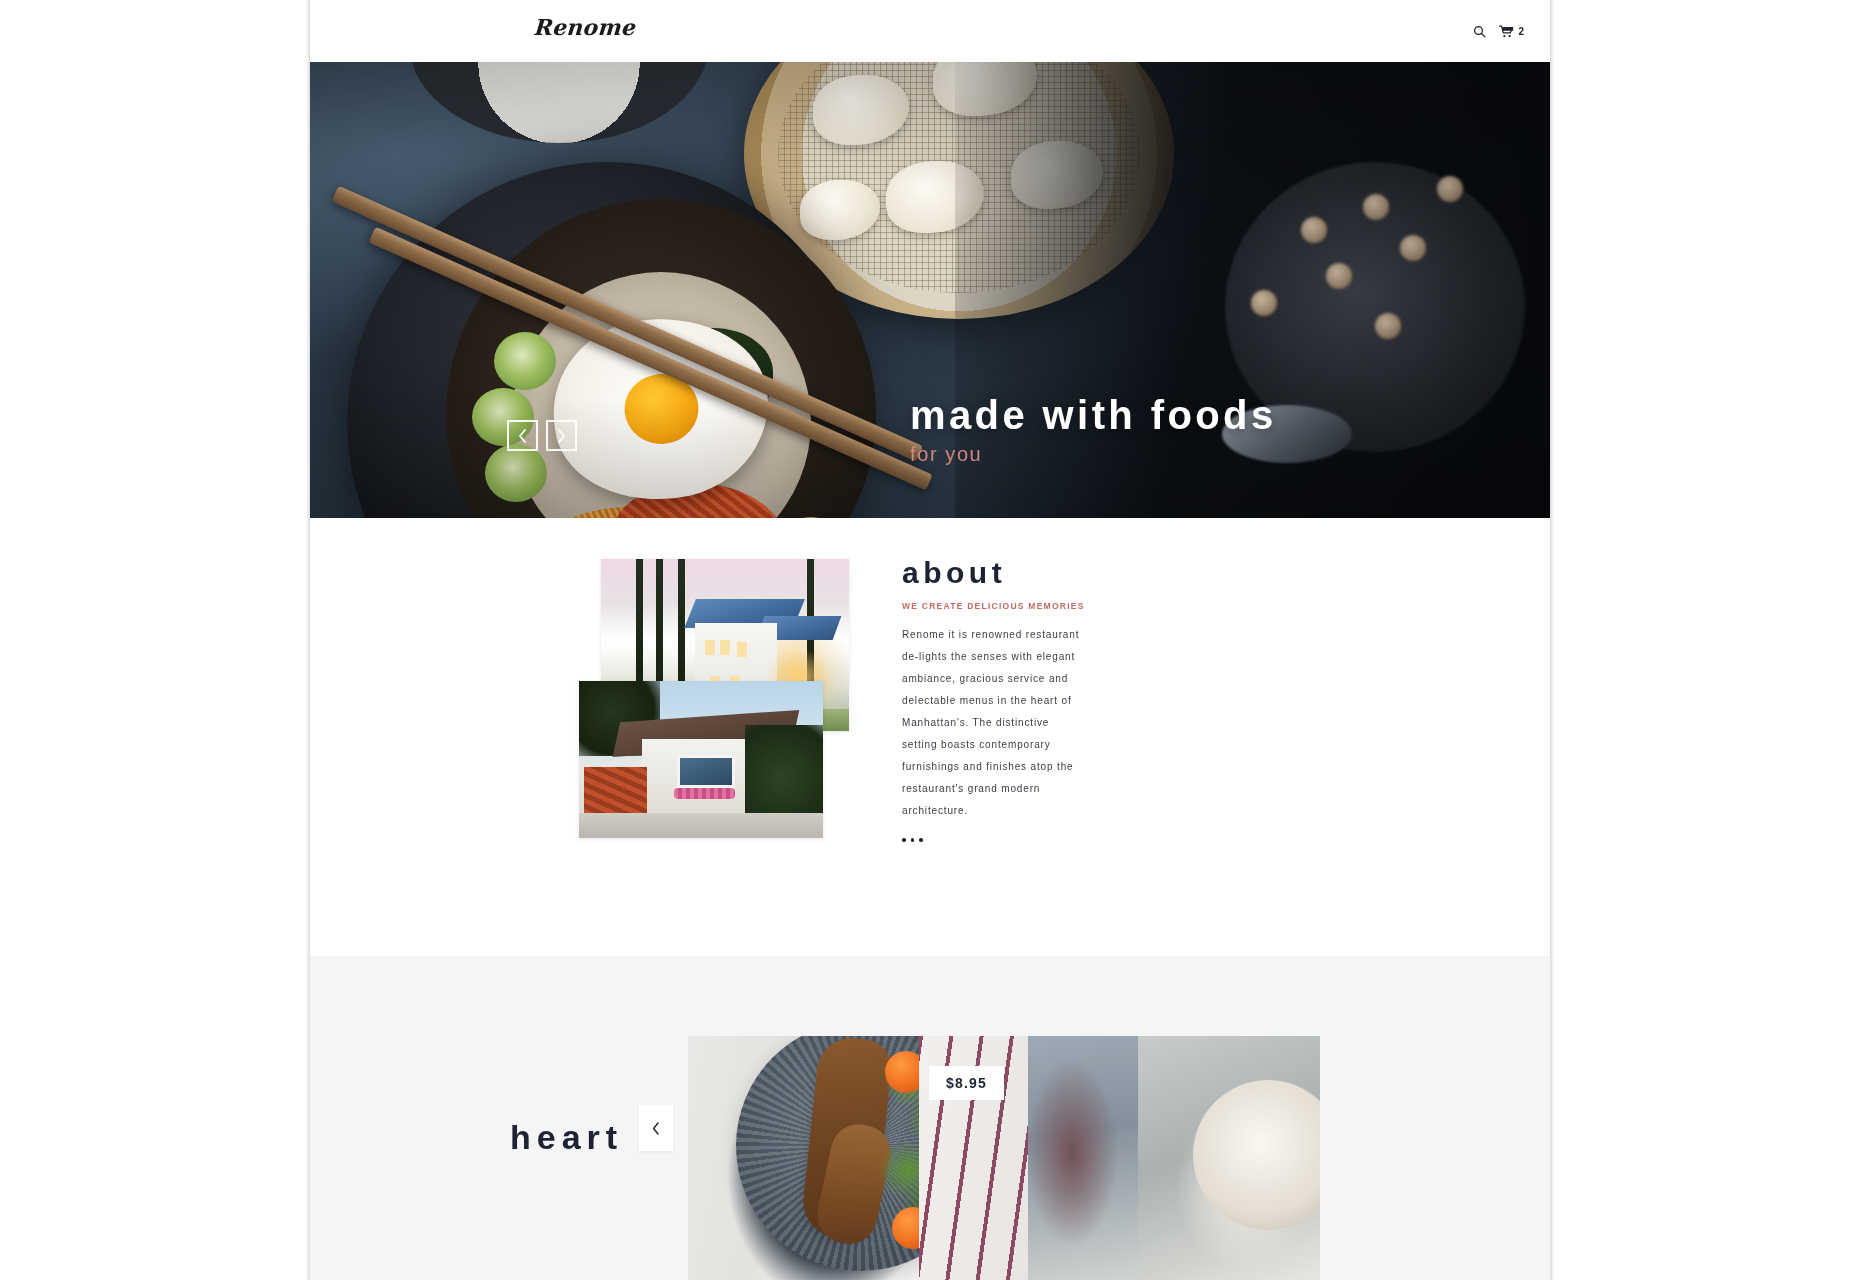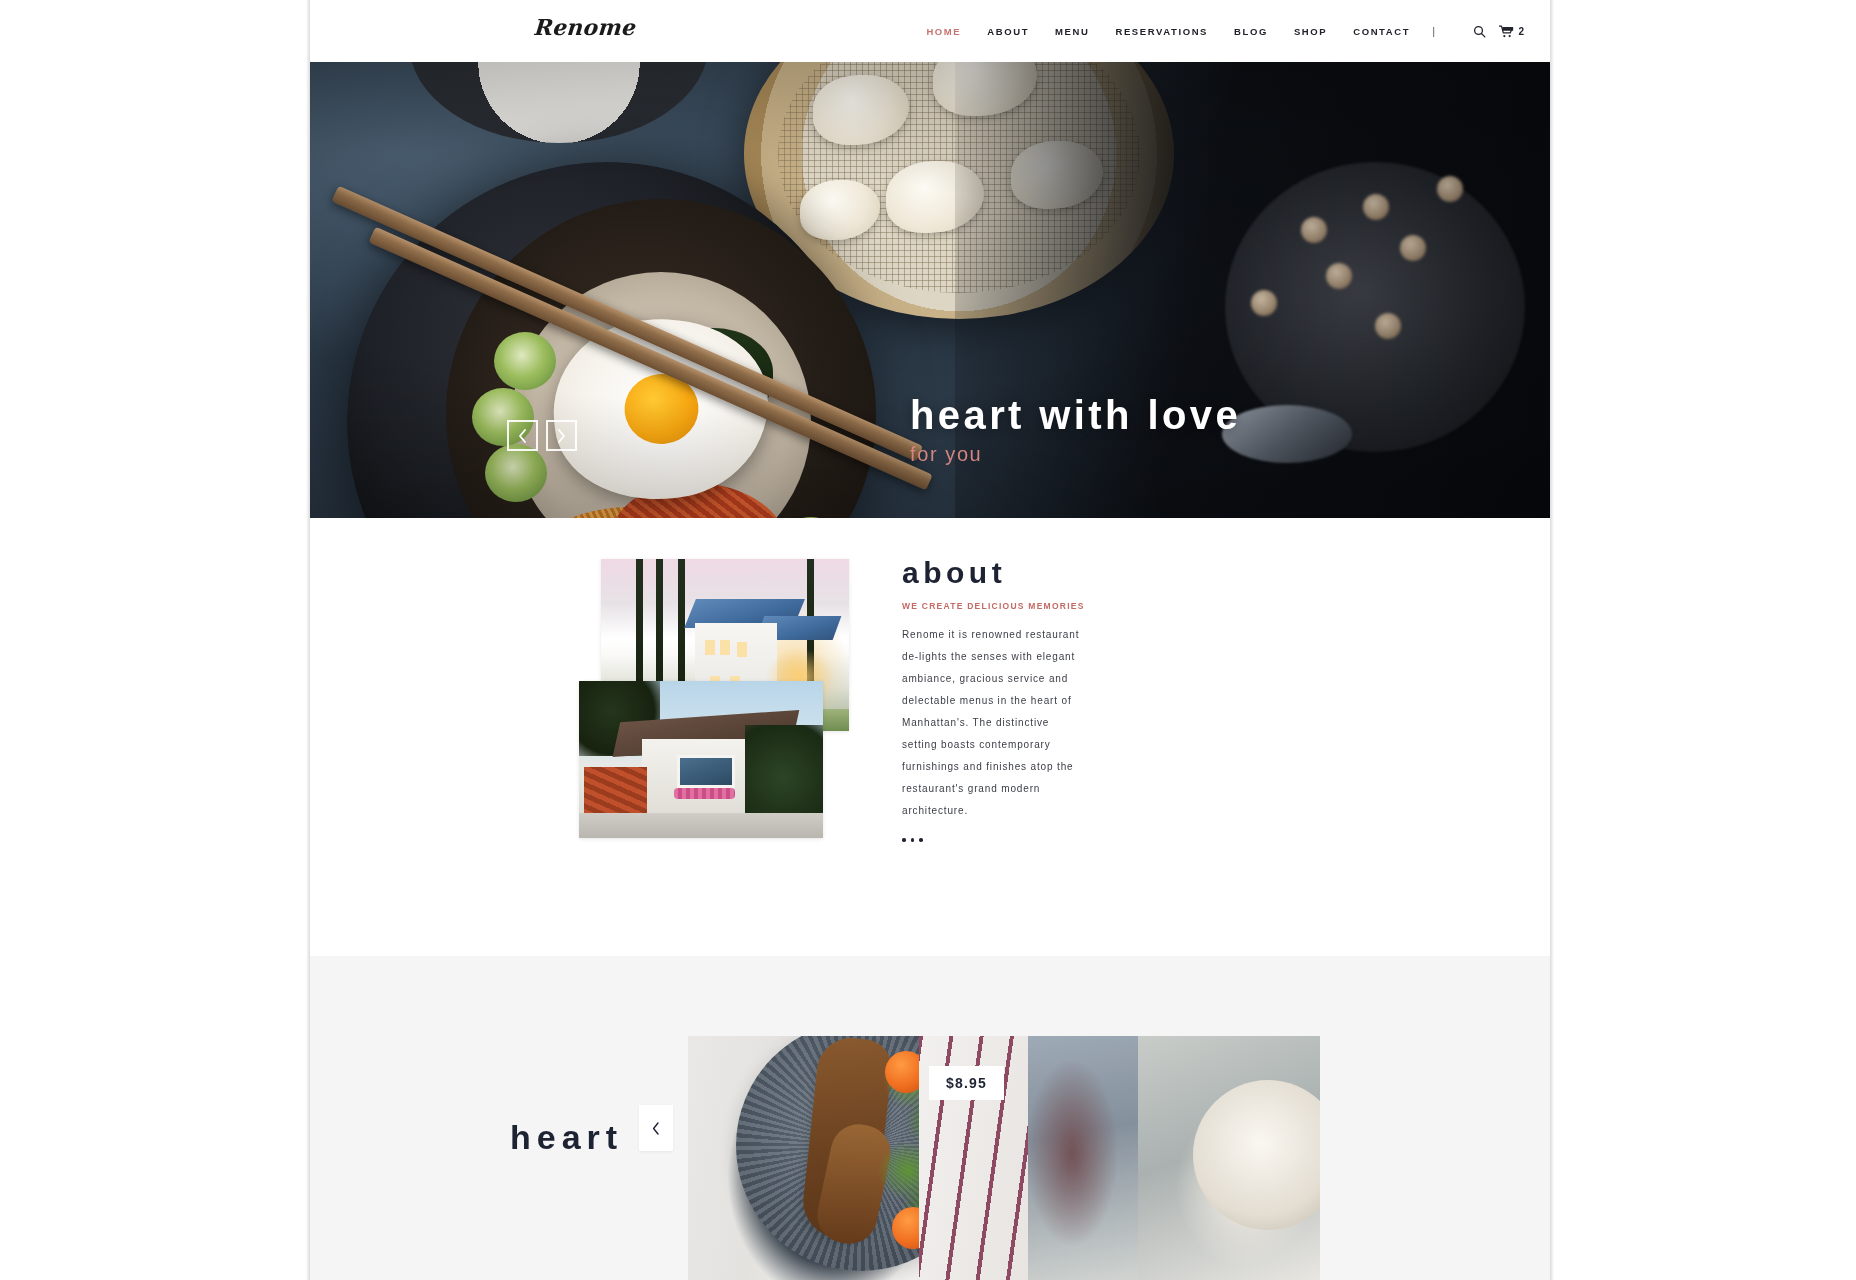--- a/index.html
+++ b/index.html
@@ -500,30 +500,20 @@
 
   <div class="gutter left"></div>
   <div class="gutter right"></div>
 
   <div id="page">
 
     <header class="site-header">
 
       <div class="logo">Renome</div>
 
-      <nav class="main-nav">
-        <a class="nav-link active">HOME</a>
-        <a class="nav-link">ABOUT</a>
-        <a class="nav-link">MENU</a>
-        <a class="nav-link">RESERVATIONS</a>
-        <a class="nav-link">BLOG</a>
-        <a class="nav-link">SHOP</a>
-        <a class="nav-link">CONTACT</a>
-        <span class="nav-sep">|</span>
-      </nav>
 
       <div class="nav-tools">
         <span class="icon-btn">
           <svg width="13" height="13" viewBox="0 0 16 16" fill="none" stroke="#20222b" stroke-width="1.6">
             <circle cx="6.8" cy="6.8" r="4.8"></circle>
               <line x1="10.4" y1="10.4" x2="14.6" y2="14.6" stroke-linecap="round"></line>
           </svg>
         </span>
         <span class="icon-btn">
           <svg width="15" height="13" viewBox="0 0 18 15" fill="#20222b">
@@ -592,21 +582,21 @@
           </svg>
         </div>
         <div class="hero-arrow">
           <svg width="9" height="14" viewBox="0 0 9 14" fill="none" stroke="#fff" stroke-width="1.8" stroke-linecap="round" stroke-linejoin="round">
             <polyline points="2,1 7,7 2,13"></polyline>
           </svg>
         </div>
       </div>
 
       <div class="hero-caption">
-        <div class="hero-title">heart with love</div>
+        <div class="hero-title">made with foods</div>
         <div class="hero-sub">for you</div>
       </div>
     </section>
 
     <section class="about">
 
       <div class="about-photos">
         <div class="ph ph-villa">
           <div class="tree" style="left:14%;"></div>
           <div class="tree" style="left:22%;"></div>

